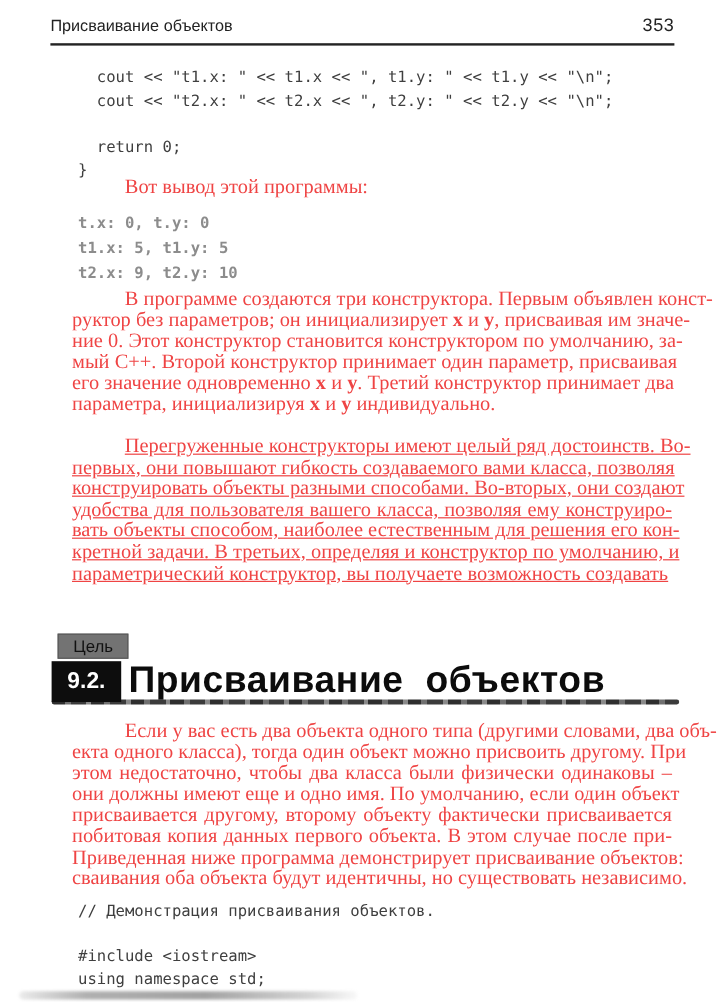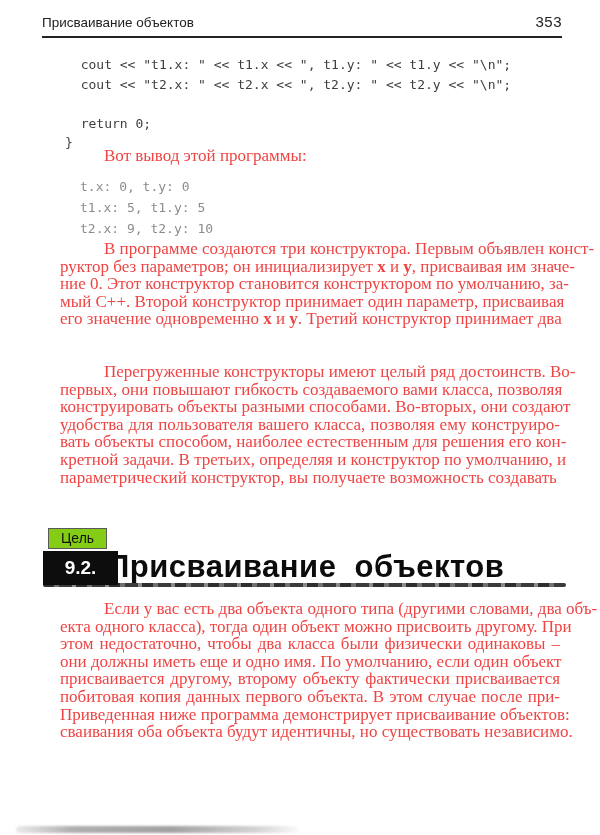--- a/index.html
+++ b/index.html
@@ -38,63 +38,63 @@
     line-height: 19.5px;
     color: #3f3f3f;
     white-space: pre;
   }
   #code-top    { left: 65px; top: 55px; }
   #code-bottom { left: 65px; top: 750px; line-height: 19px; }
   pre.code.faded {
     color: #8c8c8c;
     line-height: 21px;
   }
-  #program-output { left: 80px; top: 176px; }
+  #program-output { left: 65px; top: 176px; font-weight: bold; }
   
   .para {
     position: absolute;
     left: 60px; width: 500px;
     font-size: 17px;
     line-height: 17.6px;
     color: #ef4444;
   }
   .para .line {
     text-align: justify;
     text-align-last: justify;
     white-space: nowrap;
   }
   .para .line:last-child { text-align-last: left; }
   .para .line:first-child { text-indent: 44px; }
   .para.single .line { text-align-last: left; }
   .para b { font-weight: bold; }
   #intro-para { top: 147px; }
   #para-constructors { top: 240px; }
-  #para-overloaded   { top: 363px; }
+  #para-overloaded   { top: 363px; text-decoration: underline; }
   #para-assignment   { top: 600px; }
   
   .section-header {
     position: absolute;
     left: 43px; top: 528px;
     width: 523px; height: 62px;
   }
   .goal-tab {
     position: absolute;
     left: 5px; top: 0;
-    background: #84cc16;
+    background: #737373;
     border: 1px solid #595959;
     padding: 1px 12px 2px 12px;
     font-family: "Liberation Sans", sans-serif;
     font-size: 14px;
     color: #111;
     z-index: 2;
   }
   .section-number-box {
     position: absolute;
     left: 0; top: 23px;
-    width: 75px; height: 34px;
+    width: 58px; height: 34px;
     background: #0d0d0d;
     display: flex; align-items: center; justify-content: center;
     z-index: 1;
   }
   .section-number-box .num {
     color: #ffffff;
     font-family: "Liberation Sans", sans-serif;
     font-weight: bold;
     font-size: 19px;
   }
@@ -157,20 +157,21 @@
   <pre class="code faded" id="program-output">t.x: 0, t.y: 0
 t1.x: 5, t1.y: 5
 t2.x: 9, t2.y: 10</pre>
 
   <div class="para" id="para-constructors">
       <div class="line">В программе создаются три конструктора. Первым объявлен конст-</div>
       <div class="line">руктор без параметров; он инициализирует <b>x</b> и <b>y</b>, присваивая им значе-</div>
       <div class="line">ние 0. Этот конструктор становится конструктором по умолчанию, за-</div>
       <div class="line">мый C++. Второй конструктор принимает один параметр, присваивая</div>
       <div class="line">его значение одновременно <b>x</b> и <b>y</b>. Третий конструктор принимает два</div>
+      <div class="line">параметра, инициализируя <b>x</b> и <b>y</b> индивидуально.</div>
     </div>
 
   <div class="para" id="para-overloaded">
       <div class="line">Перегруженные конструкторы имеют целый ряд достоинств. Во-</div>
       <div class="line">первых, они повышают гибкость создаваемого вами класса, позволяя</div>
       <div class="line">конструировать объекты разными способами. Во-вторых, они создают</div>
       <div class="line">удобства для пользователя вашего класса, позволяя ему конструиро-</div>
       <div class="line">вать объекты способом, наиболее естественным для решения его кон-</div>
       <div class="line">кретной задачи. В третьих, определяя и конструктор по умолчанию, и</div>
       <div class="line">параметрический конструктор, вы получаете возможность создавать</div>
@@ -182,23 +183,27 @@
       <span class="num">9.2.</span>
     </div>
     <div class="section-title">Присваивание объектов</div>
     <div class="section-underline"></div>
   </div>
 
   <div class="para" id="para-assignment">
       <div class="line">Если у вас есть два объекта одного типа (другими словами, два объ-</div>
       <div class="line">екта одного класса), тогда один объект можно присвоить другому. При</div>
       <div class="line">этом недостаточно, чтобы два класса были физически одинаковы –</div>
-      <div class="line">они должны иметь еще и одно имя. По умолчанию, если один объект</div>
+      <div class="line">они должны имеют еще и одно имя. По умолчанию, если один объект</div>
       <div class="line">присваивается другому, второму объекту фактически присваивается</div>
       <div class="line">побитовая копия данных первого объекта. В этом случае после при-</div>
       <div class="line">Приведенная ниже программа демонстрирует присваивание объектов:</div>
       <div class="line">сваивания оба объекта будут идентичны, но существовать независимо.</div>
     </div>
 
+  <pre class="code" id="code-bottom">// Демонстрация присваивания объектов.
+
+#include &lt;iostream&gt;
+using namespace std;</pre>
 
   <div class="scan-smudge"></div>
 
 </div>
 
 </body></html>

